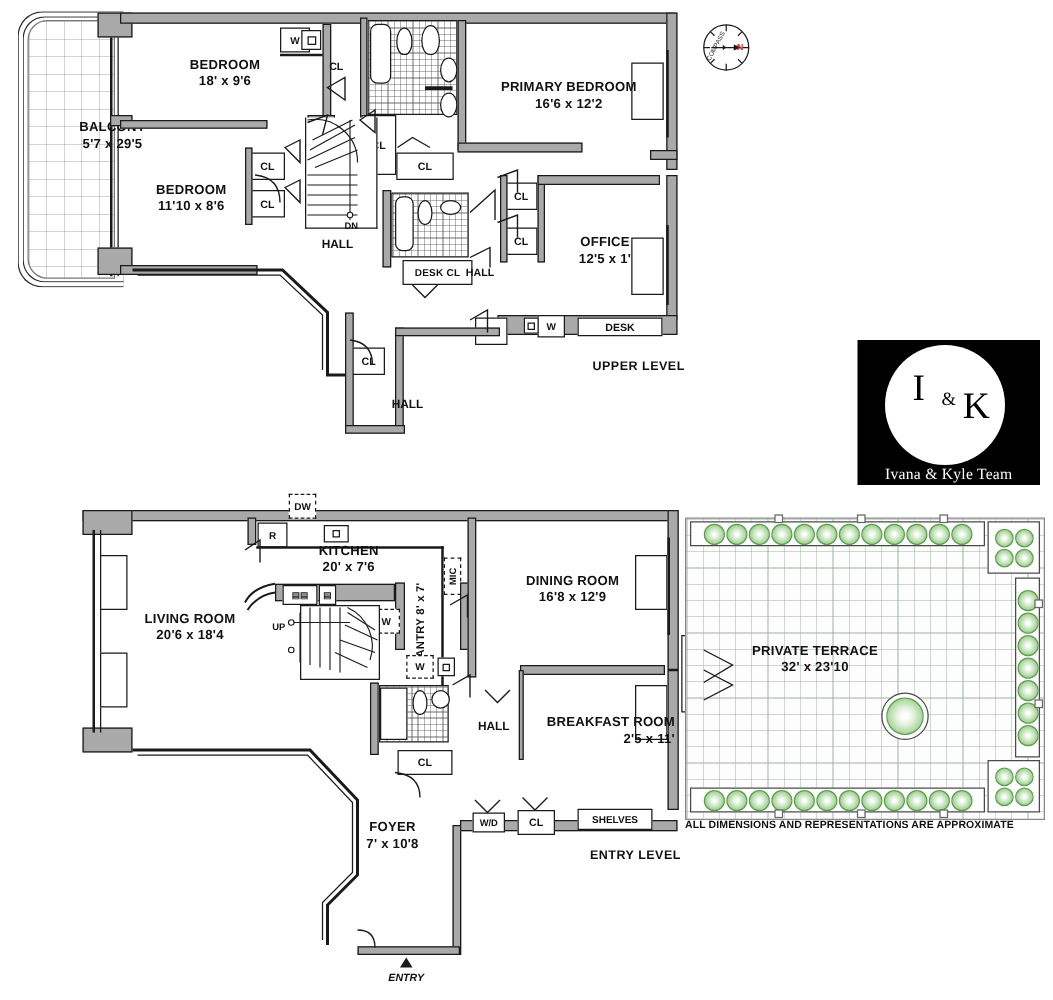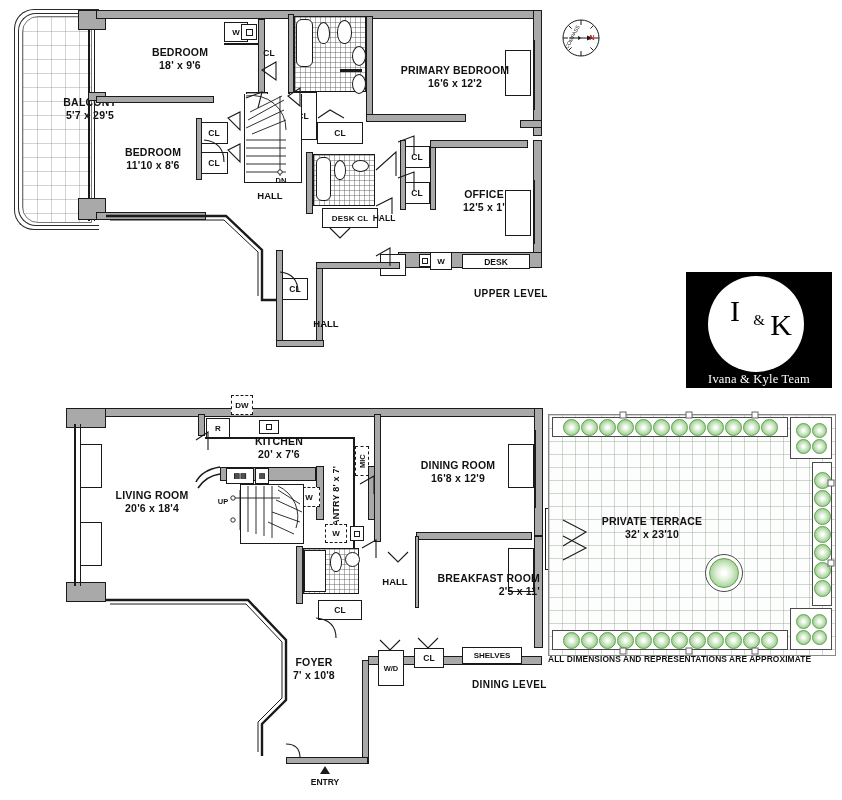--- a/index.html
+++ b/index.html
@@ -328,40 +328,40 @@
       <span>CL</span>
     </div>
 
     <div class="room-label" style="left:278px;top:656px;width:72px;">
       <div>FOYER</div>
       <div class="dim">7' x 10'8</div>
     </div>
     <div class="wall" style="left:362px;top:660px;width:7px;height:104px;"></div>
     <div class="wall" style="left:286px;top:757px;width:82px;height:7px;"></div>
     <div class="entry-tri" style="left:320px;top:766px;"></div>
-    <div class="tiny-label" style="left:303px;top:777px;width:44px;font-size:8.5px;">
+    <div class="tiny-label" style="left:303px;top:777px;width:44px;font-size:8.5px;font-style:italic;">
       <span>ENTRY</span>
     </div>
 
     <div class="wall" style="left:368px;top:656px;width:174px;height:9px;"></div>
-    <div class="box" style="left:378px;top:650px;width:26px;height:36px;font-size:7.5px;">
+    <div class="box" style="left:378px;top:650px;width:26px;height:16px;font-size:7.5px;">
       <span>W/D</span>
     </div>
     <div class="closet" style="left:414px;top:648px;width:30px;height:20px;">
       <span>CL</span>
     </div>
     <div class="box" style="left:462px;top:647px;width:60px;height:17px;font-size:8px;">
       <span>SHELVES</span>
     </div>
 
     <div class="box vtext" style="left:545px;top:508px;width:17px;height:62px;font-size:7.5px;">
       <span>STORAGE</span>
     </div>
 
-    <div class="lvl-label" style="left:472px;top:679px;">DINING LEVEL</div>
+    <div class="lvl-label" style="left:472px;top:679px;">ENTRY LEVEL</div>
 
     <div class="terrace-floor" style="left:548px;top:414px;width:286px;height:240px;border:1px solid #888;"></div>
 
     <div class="planter" style="left:552px;top:417px;width:236px;height:20px;">
       <div class="shrub"></div>
         <div class="shrub"></div>
         <div class="shrub"></div>
         <div class="shrub"></div>
       <div class="shrub"></div>
         <div class="shrub"></div>

